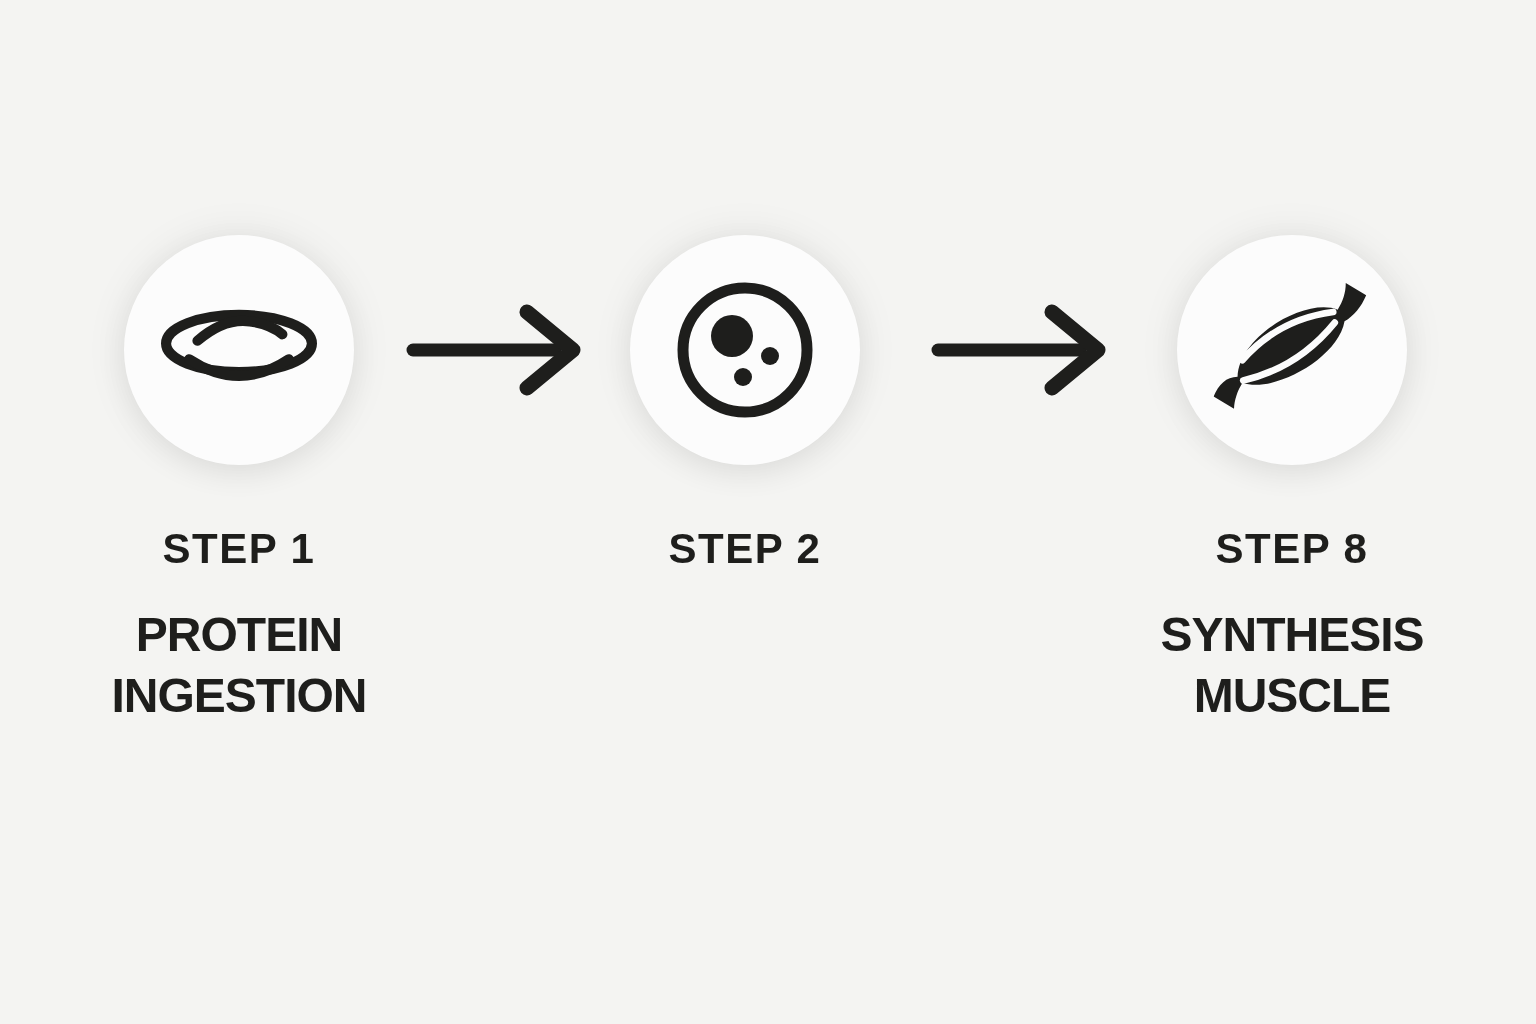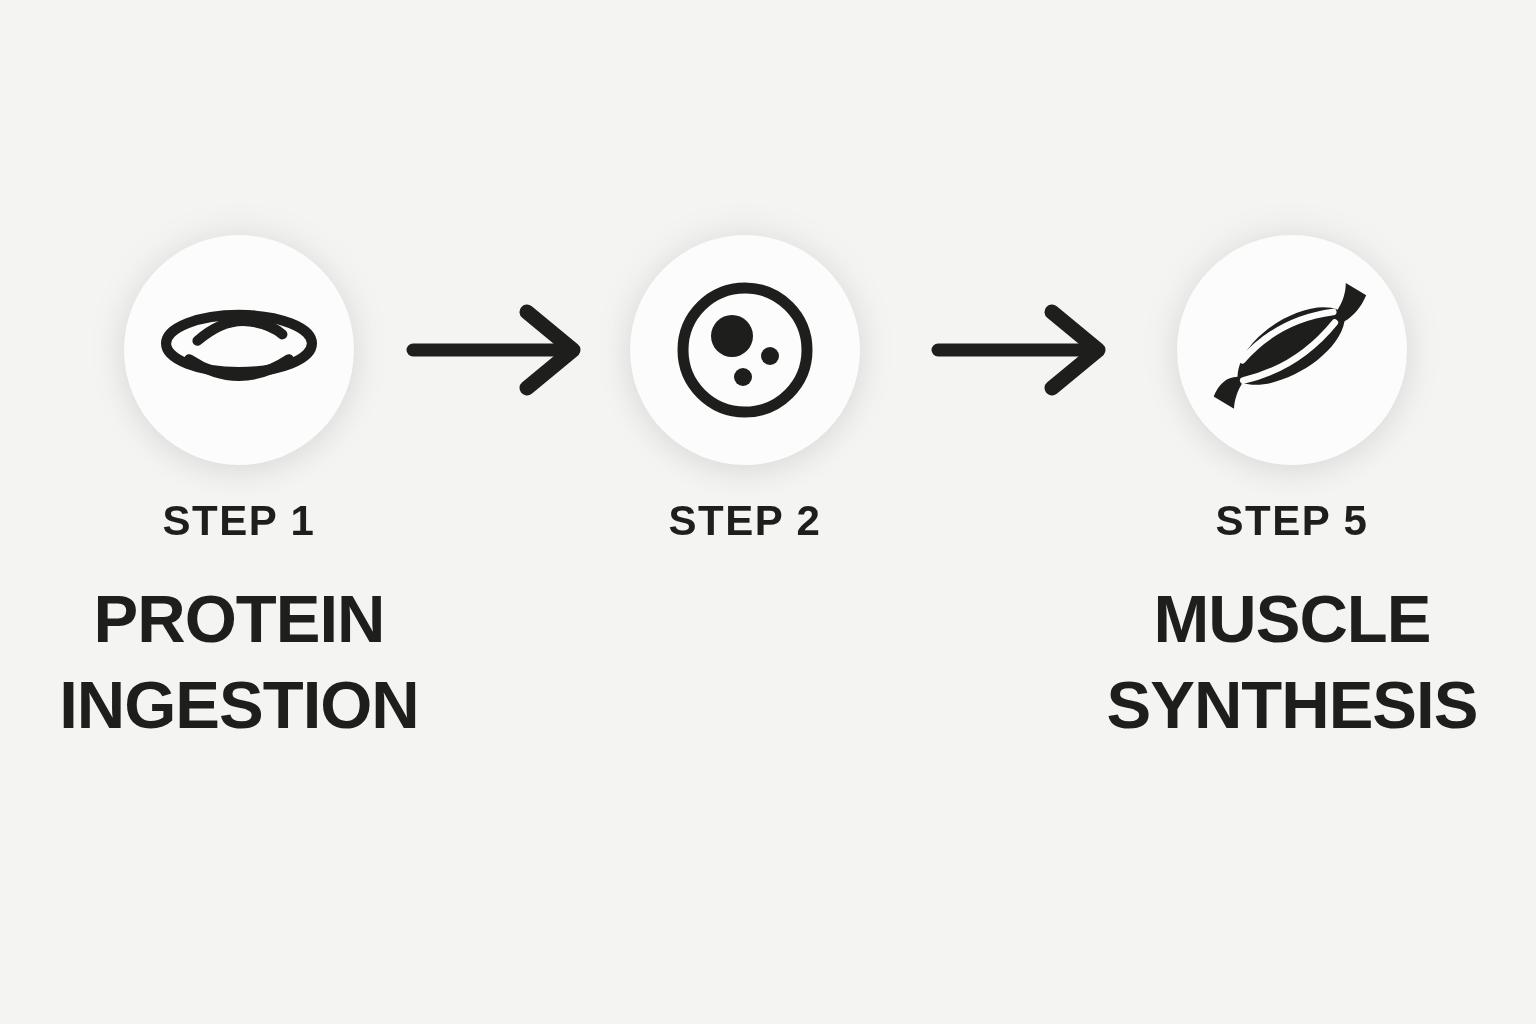--- a/index.html
+++ b/index.html
@@ -38,30 +38,30 @@
     width: 230px;
     height: 230px;
     border-radius: 50%;
     background: var(--badge);
     box-shadow: 0 0 42px rgba(29,29,27,0.08), 0 8px 30px rgba(29,29,27,0.05);
     display: flex;
     align-items: center;
     justify-content: center;
   }
   .step-label {
-    margin-top: 35px;
+    margin-top: 63px;
     font-size: 42px;
     font-weight: 700;
     letter-spacing: 1.5px;
     line-height: 1;
     color: var(--ink);
   }
   .step-title {
     margin-top: 34px;
-    font-size: 67px;
+    font-size: 48px;
     font-weight: 700;
     letter-spacing: -1px;
     line-height: 1.28;
     color: var(--ink);
   }
   .step-title span { display: block; }
   .arrow {
     position: absolute;
     top: 302px;
   }
@@ -121,20 +121,20 @@
                  L 216 52
                  C 204 62 192 67 179 68
                  C 152 104 64 106 38 78
                  C 28 84 20 92 15 101
                  L 0 77
                  C 12 67 24 63 36 69 Z" fill="currentColor"></path>
         <path d="M 50 54 Q 110 30 172 52" fill="none" stroke="var(--badge)" stroke-width="8" stroke-linecap="round"></path>
         <path d="M 40 76 Q 105 92 168 64" fill="none" stroke="var(--badge)" stroke-width="8" stroke-linecap="round"></path>
       </svg>
     </div>
-    <div class="step-label">STEP 5</div>
+    <div class="step-label">STEP 8</div>
     <div class="step-title">
+      <span>SYNTHESIS</span>
       <span>MUSCLE</span>
-      <span>SYNTHESIS</span>
     </div>
   </div>
 
 </div>
 
 </body></html>

